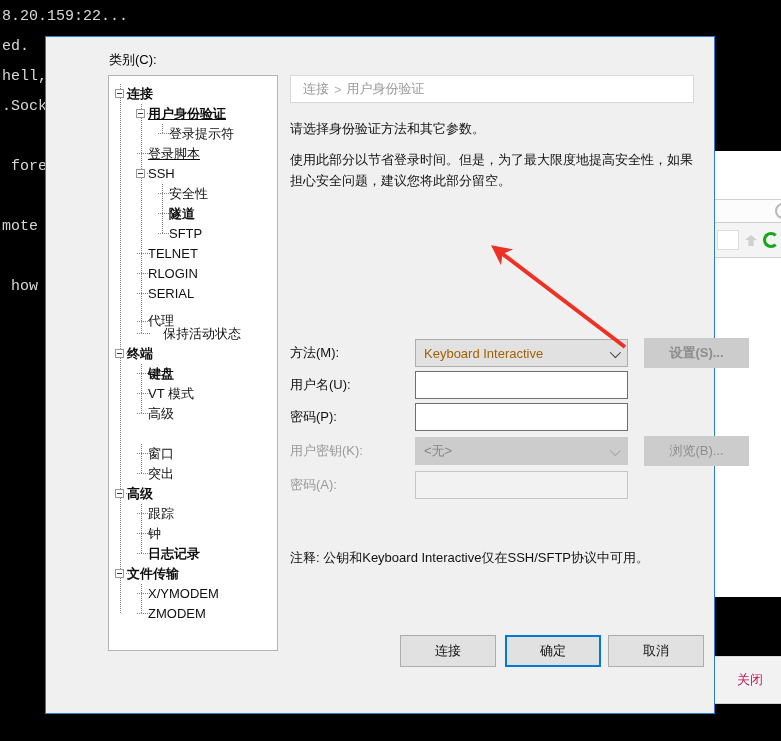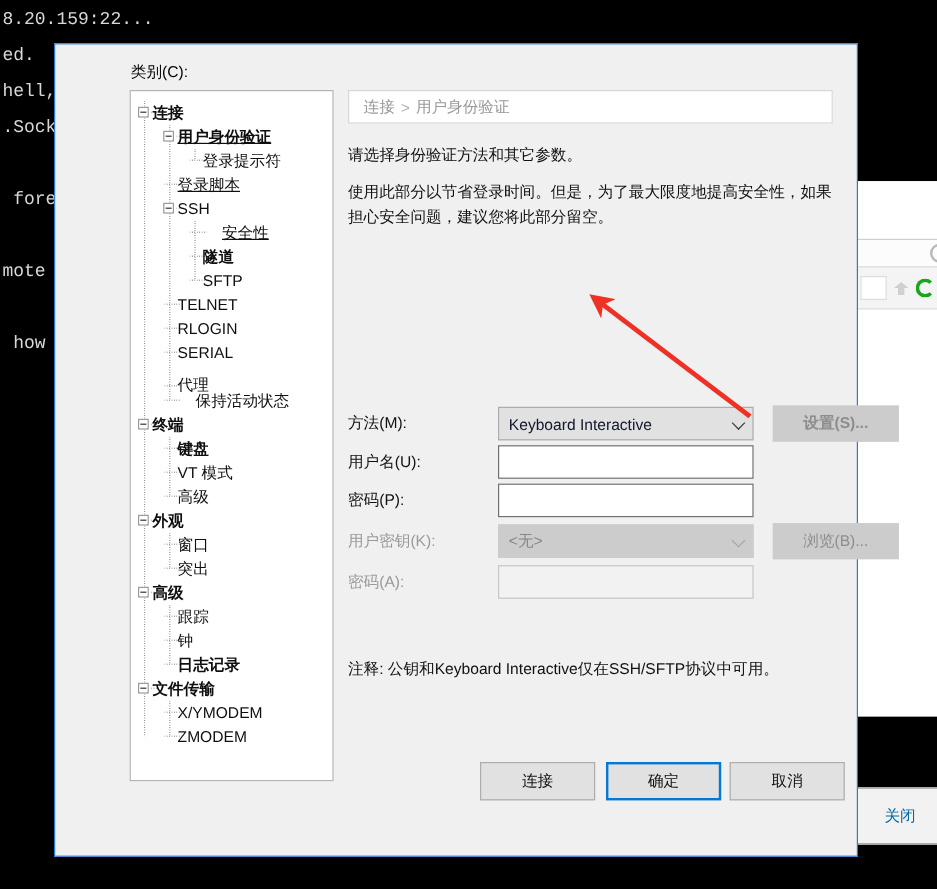--- a/index.html
+++ b/index.html
@@ -43,21 +43,21 @@
   }
   .bg-refresh-icon {
     width:16px; height:16px; border:3px solid #16a617; border-radius:50%;
     border-right-color: transparent;
   }
   #bg-win-body { position:absolute; left:0; top:107px; width:100%; bottom:0; background:#fff; }
   #bg-win-footsep1 { position:absolute; left:0; top:398px; width:100%; height:1px; background:#d9d9d9; }
   #bg-win-footer { position:absolute; left:0; top:399px; width:100%; height:46px; background:#f2f2f2; }
   #bg-close-button {
     position:absolute; left:4px; top:10px; width:62px; height:26px;
-    background:#f2f2f2; color:#0369a1; font-size:13px;
+    background:#f2f2f2; color:#be185d; font-size:13px;
     display:flex; align-items:center; justify-content:center;
   }
   #bg-win-footsep2 { position:absolute; left:0; top:445px; width:100%; height:1px; background:#cfcfcf; }
 
   
   #dialog {
     position: absolute; left: 45px; top: 36px; width: 670px; height: 678px;
     background: #f0f0f0;
     border: 1px solid #2b7bd0;
   }
@@ -127,21 +127,21 @@
   .frow { position: absolute; height: 28px; }
   .flabel { position: absolute; left: 0; font-size: 13px; color: #111; line-height: 28px; }
   .flabel.dim { color: #999; }
 
   .fctl { position: absolute; left: 125px; width: 213px; height: 28px; }
   .textbox { background:#fff; border:1px solid #707070; height:28px; width:213px; }
   .textbox.disabled { background:#f2f2f2; border-color:#c6c6c6; }
   .combo {
     background:#e1e1e1; border:1px solid #adadad; height:28px; width:213px;
     display:flex; align-items:center; padding-left:8px;
-    font-size:13px; color:#0f172a;
+    font-size:13px; color:#a16207;
   }
   .combo.disabled { background:#ccc; border-color:#ccc; color:#868686; }
   .chevron {
     position:absolute; right:10px; top:11px; width:8px; height:8px;
     border-right:1.6px solid #3a3a3a; border-bottom:1.6px solid #3a3a3a;
     transform: rotate(45deg) translateY(-2px);
   }
   .combo.disabled .chevron { border-color:#a6a6a6; }
 
   .sidebtn {
@@ -230,21 +230,21 @@
           <div class="hdash" style="left: 28px; width: 14px;"></div>
           <span class="tlabel" style="position: absolute; left: 39px;">登录脚本</span>
         </div>
         <div class="tnode" style="position: absolute; left: 0px; top: 88px; width: 100%;">
           <div class="hdash" style="left: 38px; width: 5px;"></div>
           <div class="expander" style="left: 27px;"></div>
           <span class="tlabel" style="position: absolute; left: 39px;">SSH</span>
         </div>
         <div class="tnode" style="position: absolute; left: 0px; top: 108px; width: 100%;">
           <div class="hdash" style="left: 49px; width: 14px;"></div>
-          <span class="tlabel" style="position: absolute; left: 76px; text-decoration: underline;">安全性</span>
+          <span class="tlabel" style="position: absolute; left: 60px;">安全性</span>
         </div>
         <div class="tnode bold" style="position: absolute; left: 0px; top: 128px; width: 100%;">
           <div class="hdash" style="left: 49px; width: 14px;"></div>
           <span class="tlabel" style="position: absolute; left: 60px;">隧道</span>
         </div>
         <div class="tnode" style="position: absolute; left: 0px; top: 148px; width: 100%;">
           <div class="hdash" style="left: 49px; width: 14px;"></div>
           <span class="tlabel" style="position: absolute; left: 60px;">SFTP</span>
         </div>
         <div class="tnode" style="position: absolute; left: 0px; top: 168px; width: 100%;">
@@ -276,25 +276,20 @@
           <div class="hdash" style="left: 28px; width: 14px;"></div>
           <span class="tlabel" style="position: absolute; left: 39px;">键盘</span>
         </div>
         <div class="tnode" style="position: absolute; left: 0px; top: 308px; width: 100%;">
           <div class="hdash" style="left: 28px; width: 14px;"></div>
           <span class="tlabel" style="position: absolute; left: 39px;">VT 模式</span>
         </div>
         <div class="tnode" style="position: absolute; left: 0px; top: 328px; width: 100%;">
           <div class="hdash" style="left: 28px; width: 14px;"></div>
           <span class="tlabel" style="position: absolute; left: 39px;">高级</span>
-        </div>
-        <div class="tnode bold" style="position: absolute; left: 0px; top: 348px; width: 100%;">
-          <div class="hdash" style="left: 17px; width: 5px;"></div>
-          <div class="expander" style="left: 6px;"></div>
-          <span class="tlabel" style="position: absolute; left: 18px;">外观</span>
         </div>
         <div class="tnode" style="position: absolute; left: 0px; top: 368px; width: 100%;">
           <div class="hdash" style="left: 28px; width: 14px;"></div>
           <span class="tlabel" style="position: absolute; left: 39px;">窗口</span>
         </div>
         <div class="tnode" style="position: absolute; left: 0px; top: 388px; width: 100%;">
           <div class="hdash" style="left: 28px; width: 14px;"></div>
           <span class="tlabel" style="position: absolute; left: 39px;">突出</span>
         </div>
         <div class="tnode bold" style="position: absolute; left: 0px; top: 408px; width: 100%;">

